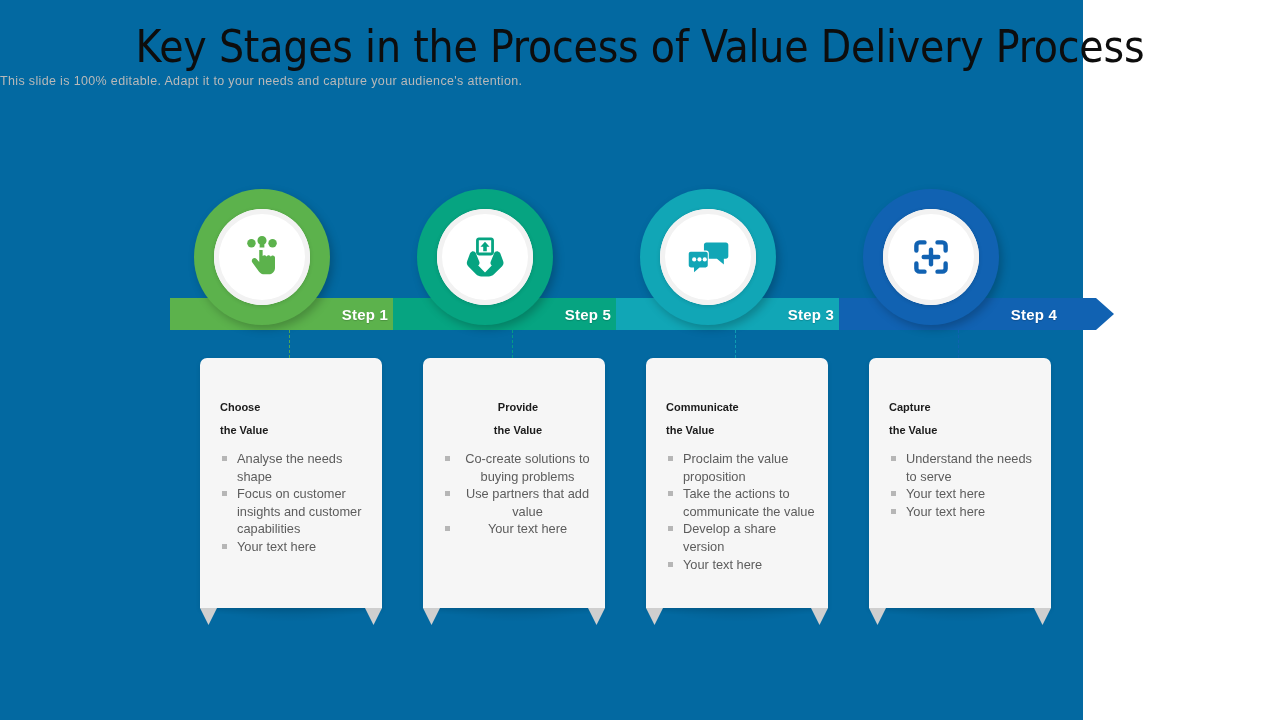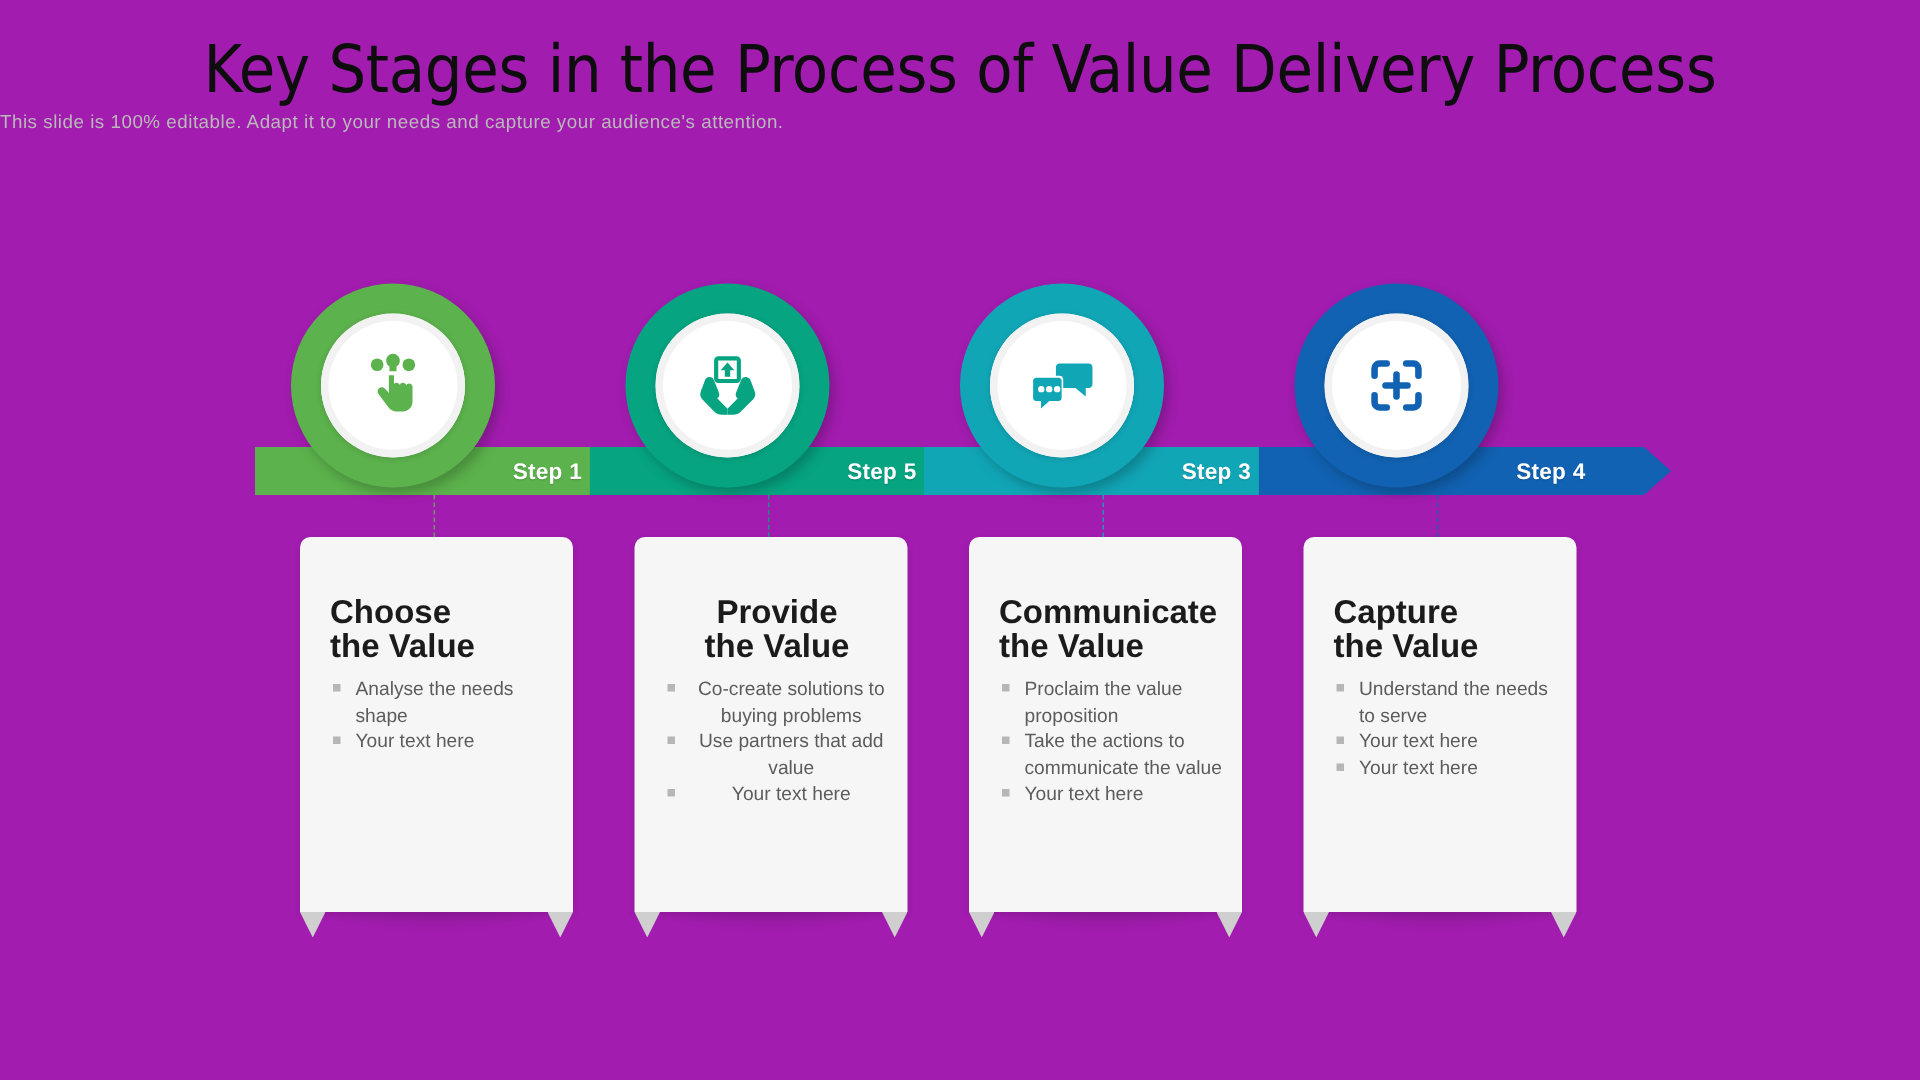--- a/index.html
+++ b/index.html
@@ -3,21 +3,21 @@
 <meta charset="utf-8">
 <style>
   html,body{margin:0;padding:0;}
   body{
     width:1280px;height:720px;
     background:#ffffff;
     font-family:"Liberation Sans", sans-serif;
     overflow:hidden;
     position:relative;
   }
-  #slide{position:absolute;inset:0;width:1280px;height:720px;background:#a21caf;}
+  #slide{position:absolute;inset:0;width:1083px;height:720px;background:#0369a1;}
 
   
   .title{
     position:absolute;left:0;top:22px;width:1280px;
     text-align:center;
     font-family:"DejaVu Sans Condensed","Liberation Sans",sans-serif;
     font-size:44px;line-height:50px;font-weight:400;
     letter-spacing:-0.2px;
     color:#0d0d0d;
     white-space:nowrap;
@@ -81,21 +81,21 @@
   }
   .card:before{left:0;-webkit-clip-path:polygon(0 0,100% 0,50% 100%);clip-path:polygon(0 0,100% 0,50% 100%);}
   .card:after{right:0;-webkit-clip-path:polygon(0 0,100% 0,50% 100%);clip-path:polygon(0 0,100% 0,50% 100%);}
   .card-shadow{
     position:absolute;top:600px;width:182px;height:22px;
     background:radial-gradient(ellipse at 50% 0%, rgba(0,0,0,.16) 0%, rgba(0,0,0,0) 70%);
   }
 
   .card-h{
     position:absolute;left:20px;top:38px;width:150px;
-    font-size:22px;line-height:23px;font-weight:bold;color:#1b1b1b;
+    font-size:11px;line-height:23px;font-weight:bold;color:#1b1b1b;
   }
   .bullets{
     position:absolute;left:20px;top:92px;width:152px;
     margin:0;padding:0;list-style:none;
   }
   .bullets li{
     position:relative;
     padding-left:17px;
     font-size:12.8px;line-height:17.6px;color:#5c5c5c;
   }
@@ -130,20 +130,21 @@
     </div>
     <div class="dash" style="left:289px;border-color:#5cb24c;"></div>
     <div class="card-shadow" style="left:200px;"></div>
     <div class="card" style="left:200px;">
       <div class="card-h">
         <span>Choose</span><br>
         <span>the Value</span>
       </div>
       <ul class="bullets">
         <li>Analyse the needs shape</li>
+        <li>Focus on customer insights and customer capabilities</li>
         <li>Your text here</li>
       </ul>
     </div>
 
     <div class="bar-wrap" style="left:393px;width:248px;">
       <div class="bar" style="background:#06a481;"></div>
       <div class="bar-label">Step 5</div>
     </div>
     <div class="circ" style="left:417px;top:189px;background:#06a481;">
       <div class="inner-ring">
@@ -188,20 +189,21 @@
     <div class="dash" style="left:735px;border-color:#11a6b6;"></div>
     <div class="card-shadow" style="left:646px;"></div>
     <div class="card" style="left:646px;">
       <div class="card-h">
         <span>Communicate</span><br>
         <span>the Value</span>
       </div>
       <ul class="bullets">
         <li>Proclaim the value proposition</li>
         <li>Take the actions to communicate the value</li>
+        <li>Develop a share version</li>
         <li>Your text here</li>
       </ul>
     </div>
 
     <div class="bar-wrap" style="left:839px;width:275px;">
       <div class="bar" style="background:#1162b2;"></div>
       <div class="bar-label" style="right:57px;">Step 4</div>
     </div>
     <div class="circ" style="left:863px;top:189px;background:#1162b2;">
       <div class="inner-ring">

